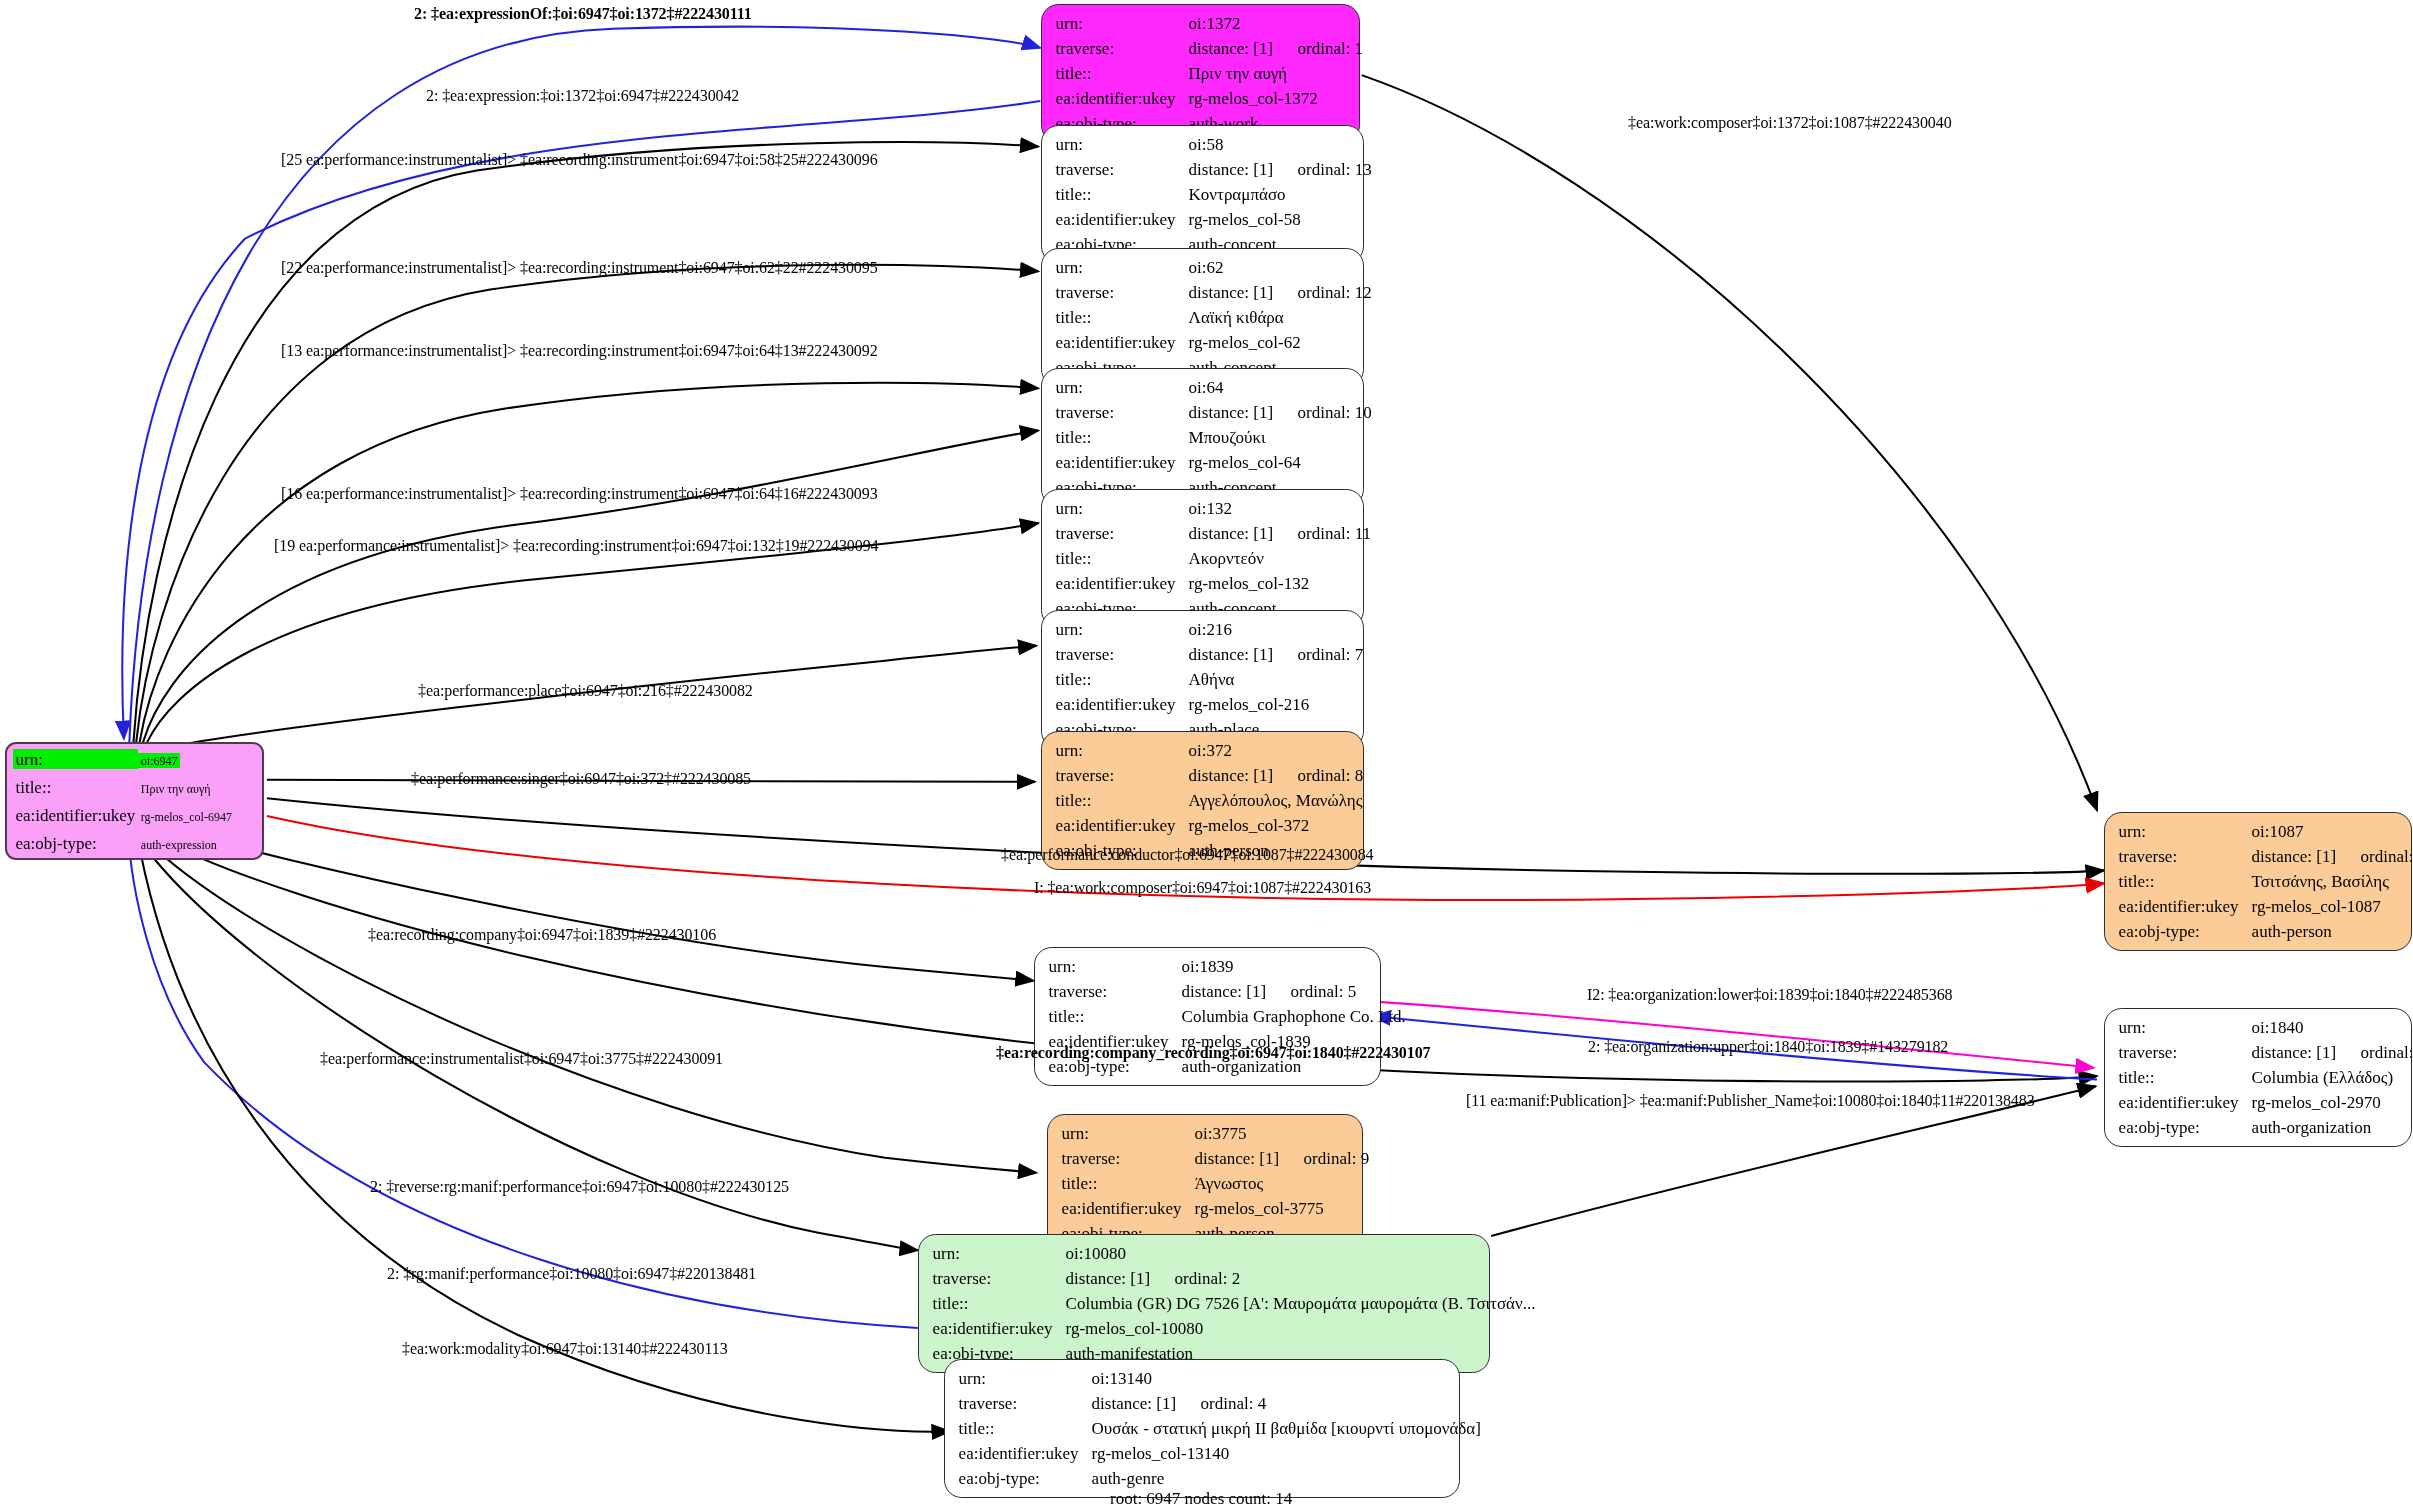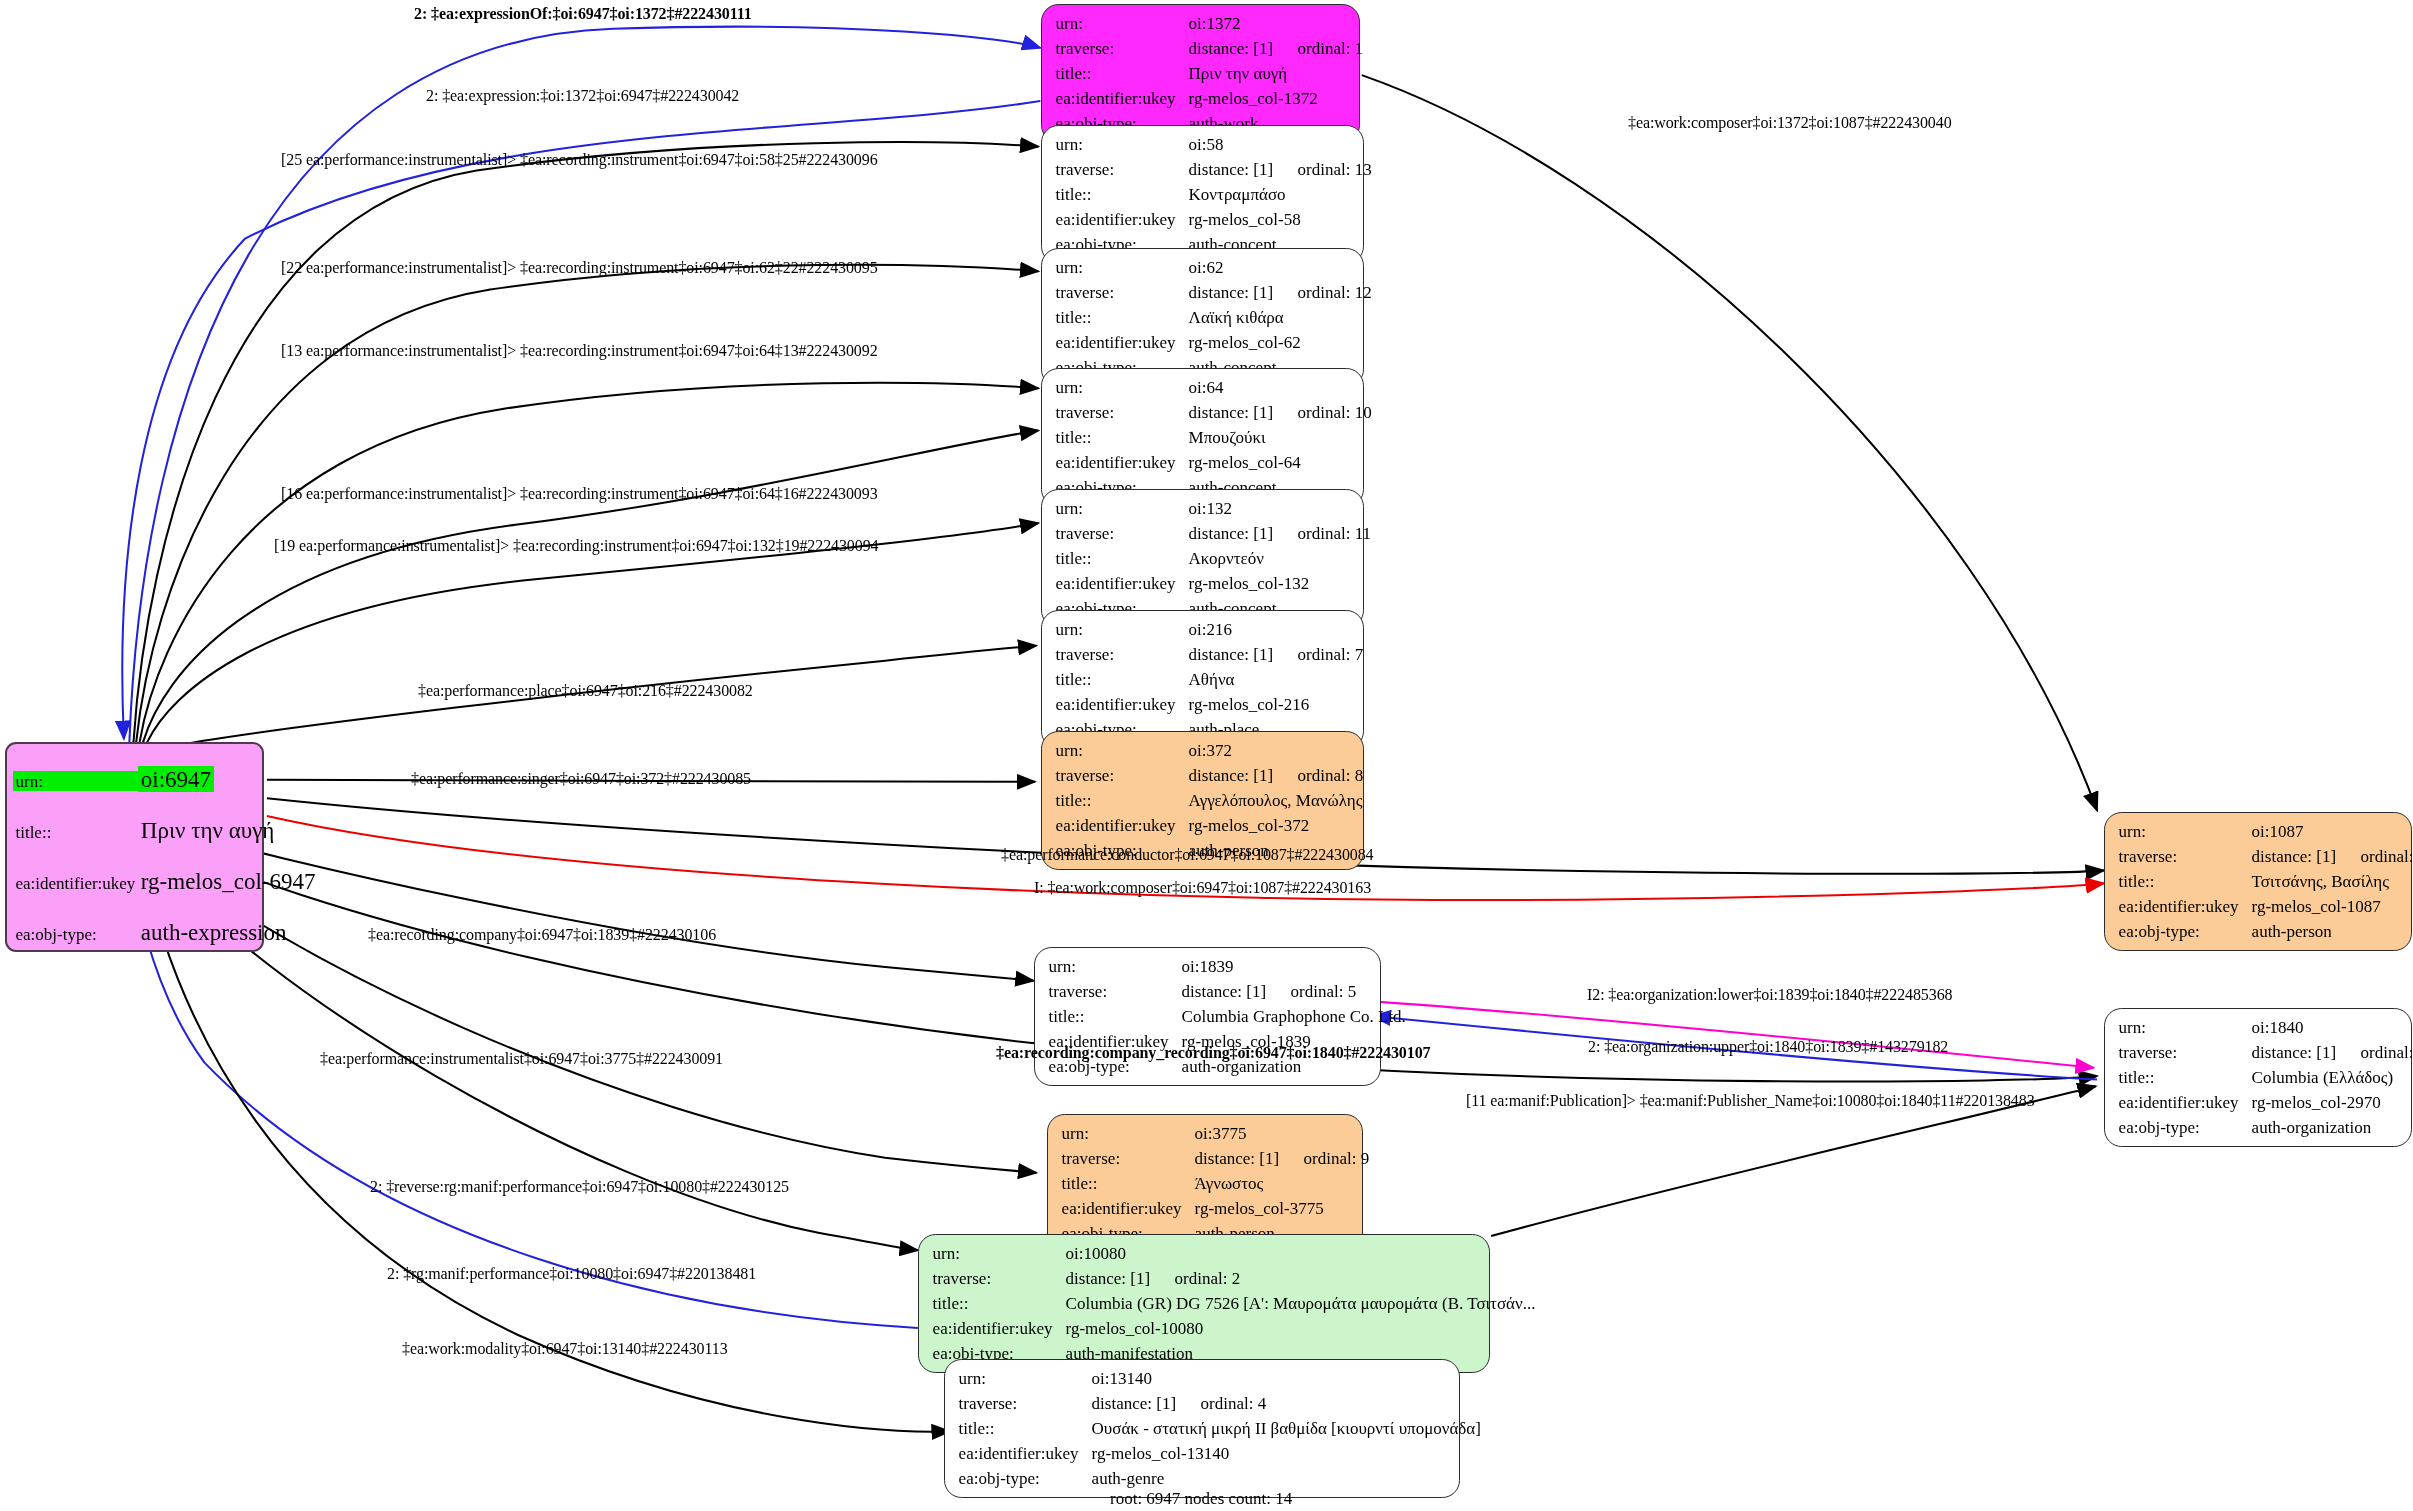--- a/index.html
+++ b/index.html
@@ -21,21 +21,21 @@
   .orange{background:#fbcb98;}
   .green-node{background:#ccf5cc;}
   .plain{background:#ffffff;}
 
   
   .root{background:#fba0f9;border:2px solid #4d3a4d;border-radius:11px;padding:5.4px 4.1px 5.4px 5.4px;}
   .root .row{margin-top:2.7px;}
   .root .row.urnband{margin-top:0;}
   .root .urnband .k,.root .urnband .v{background:#00ee00;}
   .root .k{width:120px;flex:0 0 120px;font-size:17px;padding:1.4px 2.7px;}
-  .root .v{font-size:23px;padding:1.4px 2.7px;margin-top:17px;}
+  .root .v{font-size:12px;padding:1.4px 2.7px;}
 
   .elabel{position:absolute;font-size:16px;color:#000;white-space:nowrap;
           font-family:"Liberation Serif","DejaVu Serif",serif;letter-spacing:-0.1px;}
   .footer{position:absolute;font-size:17px;color:#000000;white-space:nowrap;}
 </style>
 </head>
 <body>
 
 <div id="canvas">
 

